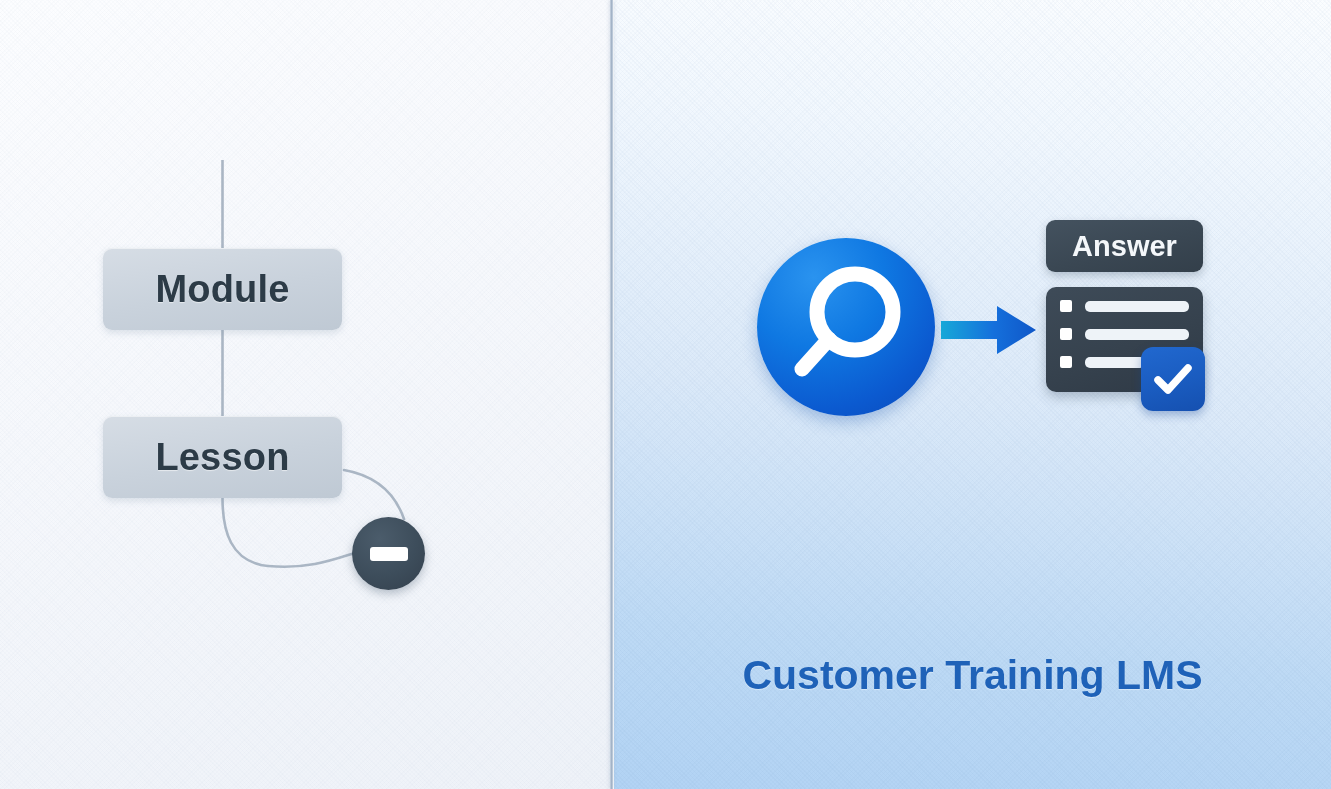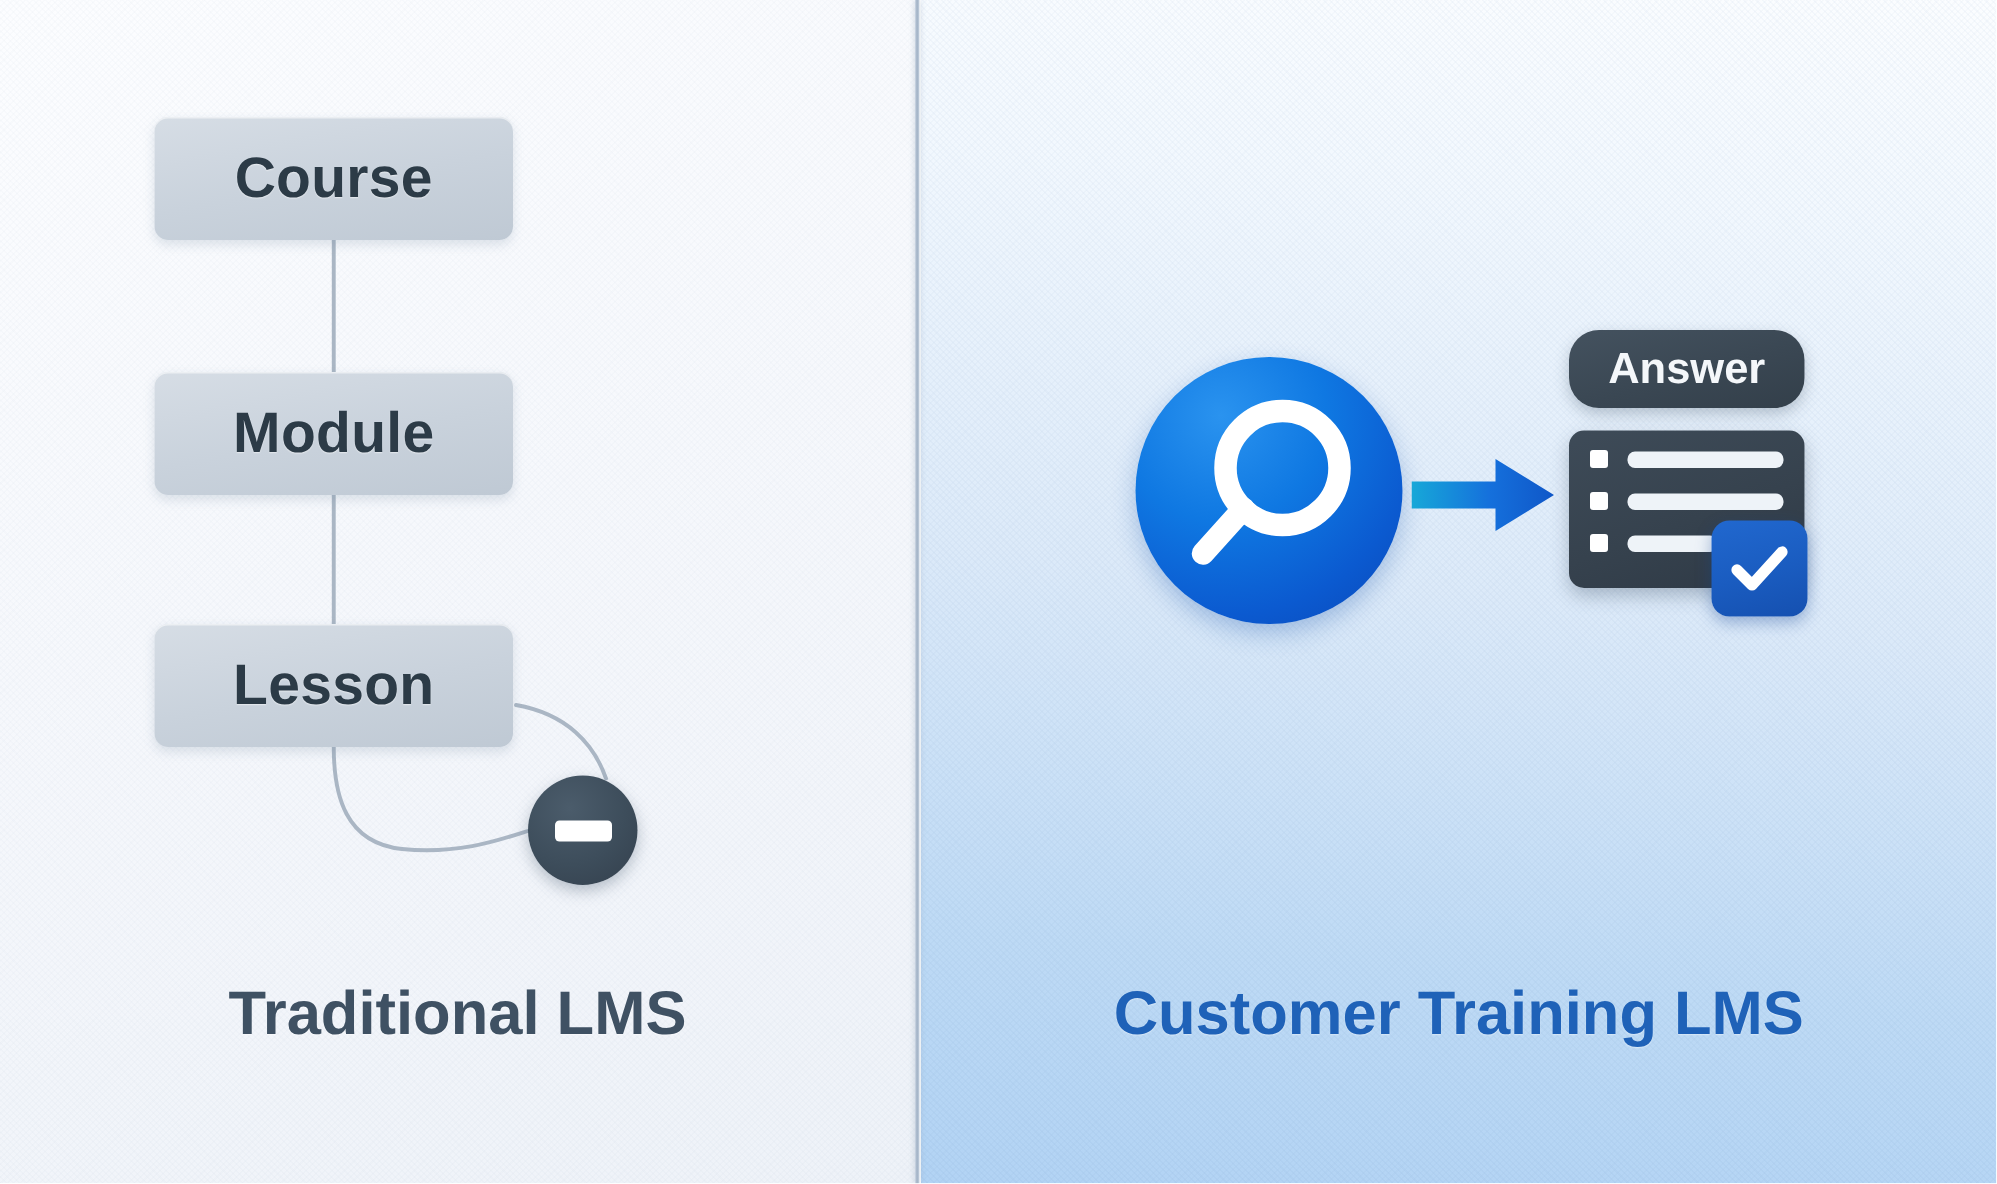--- a/index.html
+++ b/index.html
@@ -145,21 +145,21 @@
     z-index: 5;
   }
 
   
   #answer-chip {
     position: absolute;
     left: 1046px;
     top: 220px;
     width: 157px;
     height: 52px;
-    border-radius: 20px;
+    border-radius: 9px;
     background: linear-gradient(165deg, #44525f 0%, #3a4753 55%, #333f4a 100%);
     box-shadow: 0 4px 10px rgba(60,80,100,0.30);
     display: flex;
     align-items: center;
     justify-content: center;
     z-index: 6;
   }
   #answer-chip .chip-label {
     font-size: 29px;
     font-weight: bold;
@@ -252,23 +252,20 @@
 
       <line x1="222.5" y1="160" x2="222.5" y2="248" stroke="#aab6c4" stroke-width="2.6"></line>
 
       <line x1="222.5" y1="330" x2="222.5" y2="416" stroke="#aab6c4" stroke-width="2.6"></line>
 
       <path d="M 222.5 498 C 222.5 530, 230 562, 268 566 C 310 570, 338 558, 358 552" fill="none" stroke="#aab6c4" stroke-width="2.6" stroke-linecap="round"></path>
 
       <path d="M 344 470 C 378 476, 396 496, 404 519" fill="none" stroke="#aab6c4" stroke-width="2.6" stroke-linecap="round"></path>
     </svg>
 
-    <div class="flow-box" id="box-course">
-      <span class="flow-label">Course</span>
-    </div>
 
     <div class="flow-box" id="box-lesson">
       <span class="flow-label">Lesson</span>
     </div>
 
     <div class="flow-box" id="box-module">
       <span class="flow-label">Module</span>
     </div>
 
     <div class="minus-node">
@@ -318,16 +315,15 @@
       <div class="list-line" style="width:60px"></div>
     </div>
   </div>
 
   <div id="check-badge">
     <svg width="44" height="44" viewBox="0 0 44 44" xmlns="http://www.w3.org/2000/svg">
       <path d="M 7 23 L 17 33 L 37 11" fill="none" stroke="#ffffff" stroke-width="7.5" stroke-linecap="round" stroke-linejoin="round"></path>
     </svg>
   </div>
 
-  <div class="caption" id="caption-left">Traditional LMS</div>
   <div class="caption" id="caption-right">Customer Training LMS</div>
 
 </div>
 
 </body></html>

